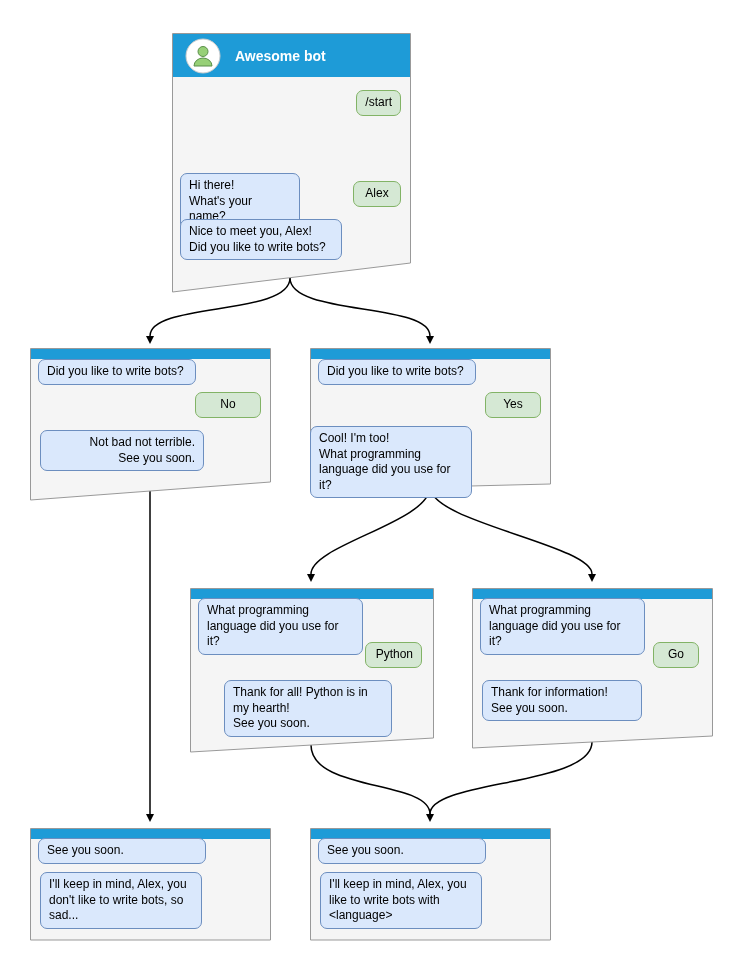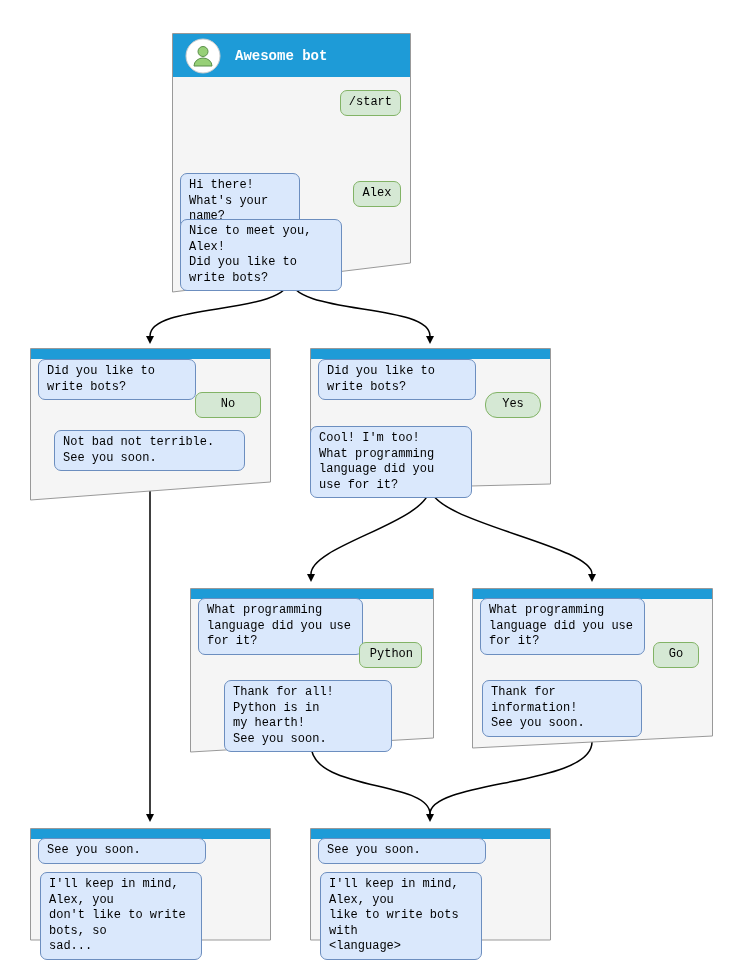--- a/index.html
+++ b/index.html
@@ -1,16 +1,16 @@
 <!DOCTYPE html>
 <html><head>
 <meta charset="utf-8">
 <style>
   html,body{margin:0;padding:0;background:#ffffff;}
-  #canvas{position:relative;width:743px;height:971px;font-family:Liberation Mono, monospace;overflow:hidden;}
+  #canvas{position:relative;width:743px;height:971px;font-family:Liberation Sans, sans-serif;overflow:hidden;}
   #connectors{position:absolute;left:0;top:0;z-index:0;}
   .window{position:absolute;z-index:1;}
   .frame{position:absolute;left:0;top:0;}
   .titlebar{position:absolute;left:1px;top:1px;right:1px;height:43px;background:#1e9bd7;display:flex;align-items:center;gap:14px;padding-left:12px;box-sizing:border-box;}
   .titlebar .title{color:#ffffff;font-weight:bold;font-size:14px;}
   .strip{position:absolute;left:1px;top:1px;right:1px;height:10px;background:#1e9bd7;}
   .avatar{width:36px;height:36px;display:inline-block;}
   .bubble{position:absolute;border-radius:7px;padding:4px 8px;font-size:12px;line-height:1.3;white-space:pre-line;box-sizing:border-box;color:#000;}
   .bot{background:#dae8fc;border:1px solid #6c8ebf;}
   .user{background:#d5e8d4;border:1px solid #82b366;text-align:center;}
@@ -62,31 +62,31 @@
 Did you like to write bots?</div>
   </div>
 
   <div class="window" style="left:30px;top:348px;width:241px;height:153px;">
     <svg class="frame" width="241" height="153" viewBox="0 0 241 153">
       <polygon points="0.5,0.5 240.5,0.5 240.5,134 0.5,152" fill="#f5f5f5" stroke="#999999" stroke-width="1"></polygon>
     </svg>
     <div class="strip"></div>
     <div class="bubble bot" style="top:11px;left:8px;width:158px;">Did you like to write bots?</div>
     <div class="bubble user" style="top:44px;right:10px;width:66px;">No</div>
-    <div class="bubble bot" style="top:82px;left:24px;width:191px;">Not bad not terrible.
+    <div class="bubble bot" style="top:82px;left:10px;width:164px;text-align:right;">Not bad not terrible.
 See you soon.</div>
   </div>
 
   <div class="window" style="left:310px;top:348px;width:241px;height:143px;">
     <svg class="frame" width="241" height="143" viewBox="0 0 241 143">
       <polygon points="0.5,0.5 240.5,0.5 240.5,136 0.5,142" fill="#f5f5f5" stroke="#999999" stroke-width="1"></polygon>
     </svg>
     <div class="strip"></div>
     <div class="bubble bot" style="top:11px;left:8px;width:158px;">Did you like to write bots?</div>
-    <div class="bubble user" style="top:44px;right:10px;width:56px;border-radius:12px;">Yes</div>
+    <div class="bubble user" style="top:44px;right:10px;width:56px;">Yes</div>
     <div class="bubble bot" style="top:78px;left:0;width:162px;">Cool! I'm too!
 What programming
 language did you use for it?</div>
   </div>
 
   <div class="window" style="left:190px;top:588px;width:244px;height:165px;">
     <svg class="frame" width="244" height="165" viewBox="0 0 244 165">
       <polygon points="0.5,0.5 243.5,0.5 243.5,150 0.5,164" fill="#f5f5f5" stroke="#999999" stroke-width="1"></polygon>
     </svg>
     <div class="strip"></div>

